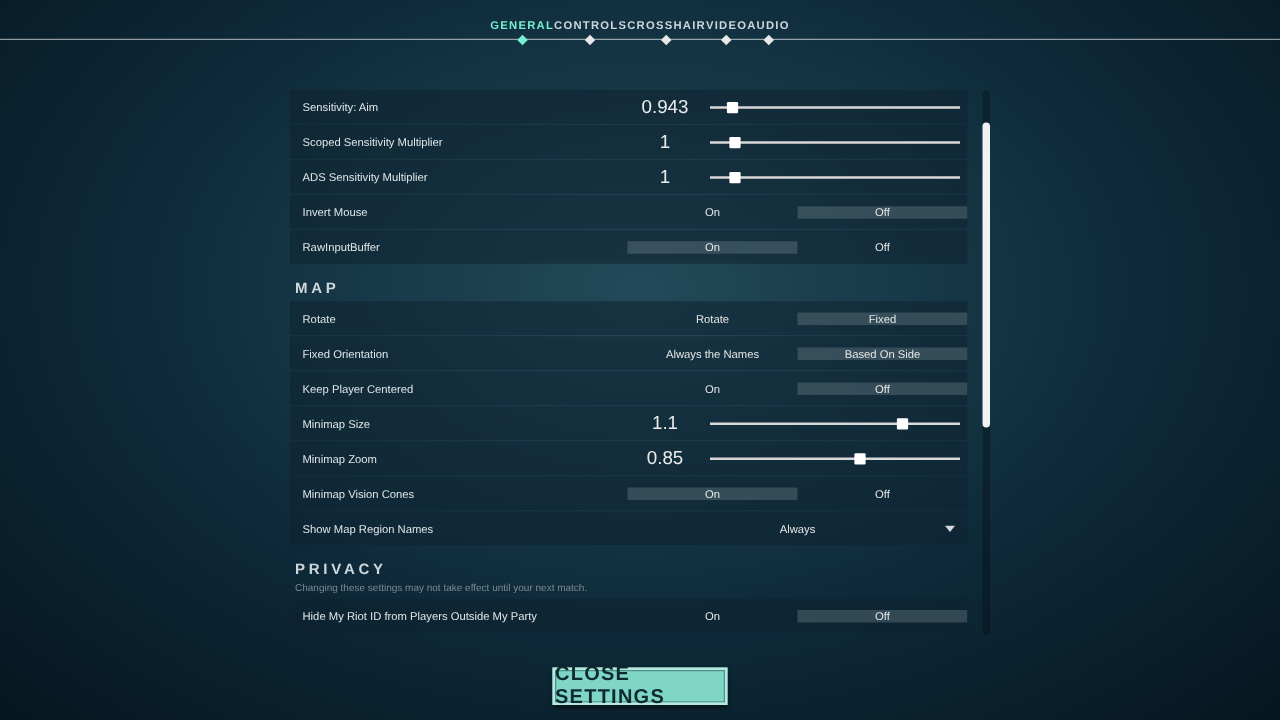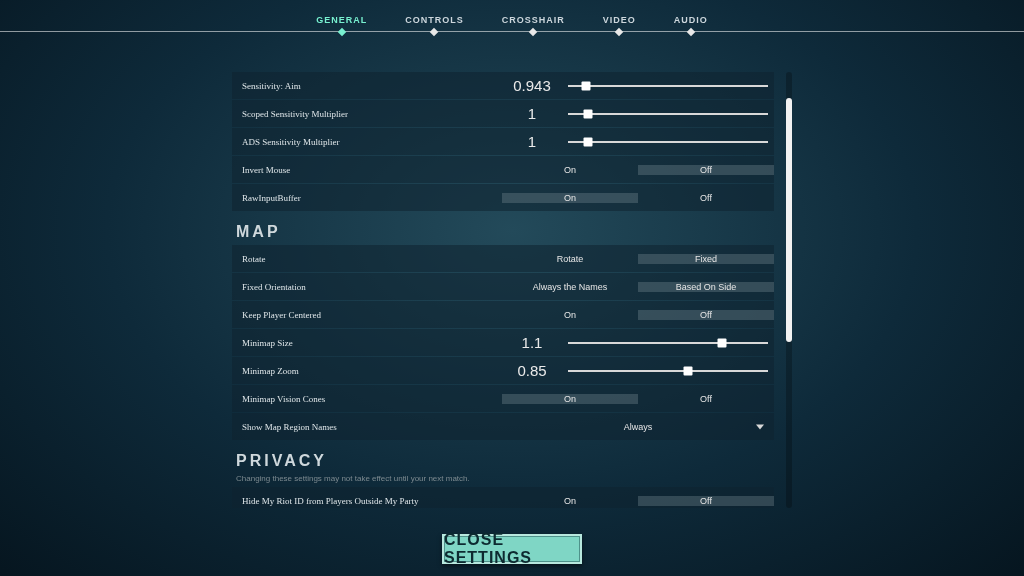--- a/index.html
+++ b/index.html
@@ -8,21 +8,20 @@
   width:1024px; height:576px; overflow:hidden;
   font-family: Arial, Helvetica, sans-serif;
   background: radial-gradient(ellipse 900px 600px at 50% 40%, #234a5a 0%, #0e2a3a 45%, #061620 80%, #030c14 100%);
   color:#e6e6e6;
 }
 
 
 .tabbar {
   width:100%; height:32px;
   display:flex; justify-content:center; align-items:flex-end;
-  gap:38px;
   border-bottom:1px solid rgba(255,255,255,.55);
   position:relative;
 }
 .tab {
   font-size:9px; font-weight:700; letter-spacing:1px;
   color:#ccd6dc; padding-bottom:6px;
   position:relative; cursor:pointer;
 }
 .tab::after{
   content:''; position:absolute; left:50%; transform:translateX(-50%) rotate(45deg);
@@ -51,21 +50,21 @@
 }
 
 
 .row{
   display:flex; align-items:center;
   height:27px; margin-bottom:1px;
   background: rgba(15,35,48,.55);
   font-size:9px;
 }
 .row .label{
-  width:270px; padding-left:10px; color:#dfe6e9;font-family:Liberation Serif, serif;
+  width:270px; padding-left:10px; color:#dfe6e9;
 }
 .row .ctrl{
   flex:1; display:flex; align-items:center;
 }
 
 
 .slider-value{
   width:60px; text-align:center; color:#eaeaea; font-size:15px;
   display:flex; align-items:flex-start; height:100%;
 }
@@ -101,21 +100,21 @@
   position:absolute; right:10px; top:50%; transform:translateY(-50%);
   width:0; height:0;
   border-left:4px solid transparent; border-right:4px solid transparent;
   border-top:5px solid #d8d8d8;
 }
 
 
 .section-head{
   margin-top:12px; margin-bottom:4px;
   padding-left:4px;
-  font-size:16px; font-weight:700; letter-spacing:3px; color:#cfd8dc;
+  font-size:12px; font-weight:700; letter-spacing:3px; color:#cfd8dc;
 }
 .section-sub{
   padding-left:4px; margin-bottom:4px;
   font-size:8px; color:#7d8a90;
 }
 
 
 .closebtn{
   position:absolute; left:50%; transform:translateX(-50%);
   bottom:12px;

